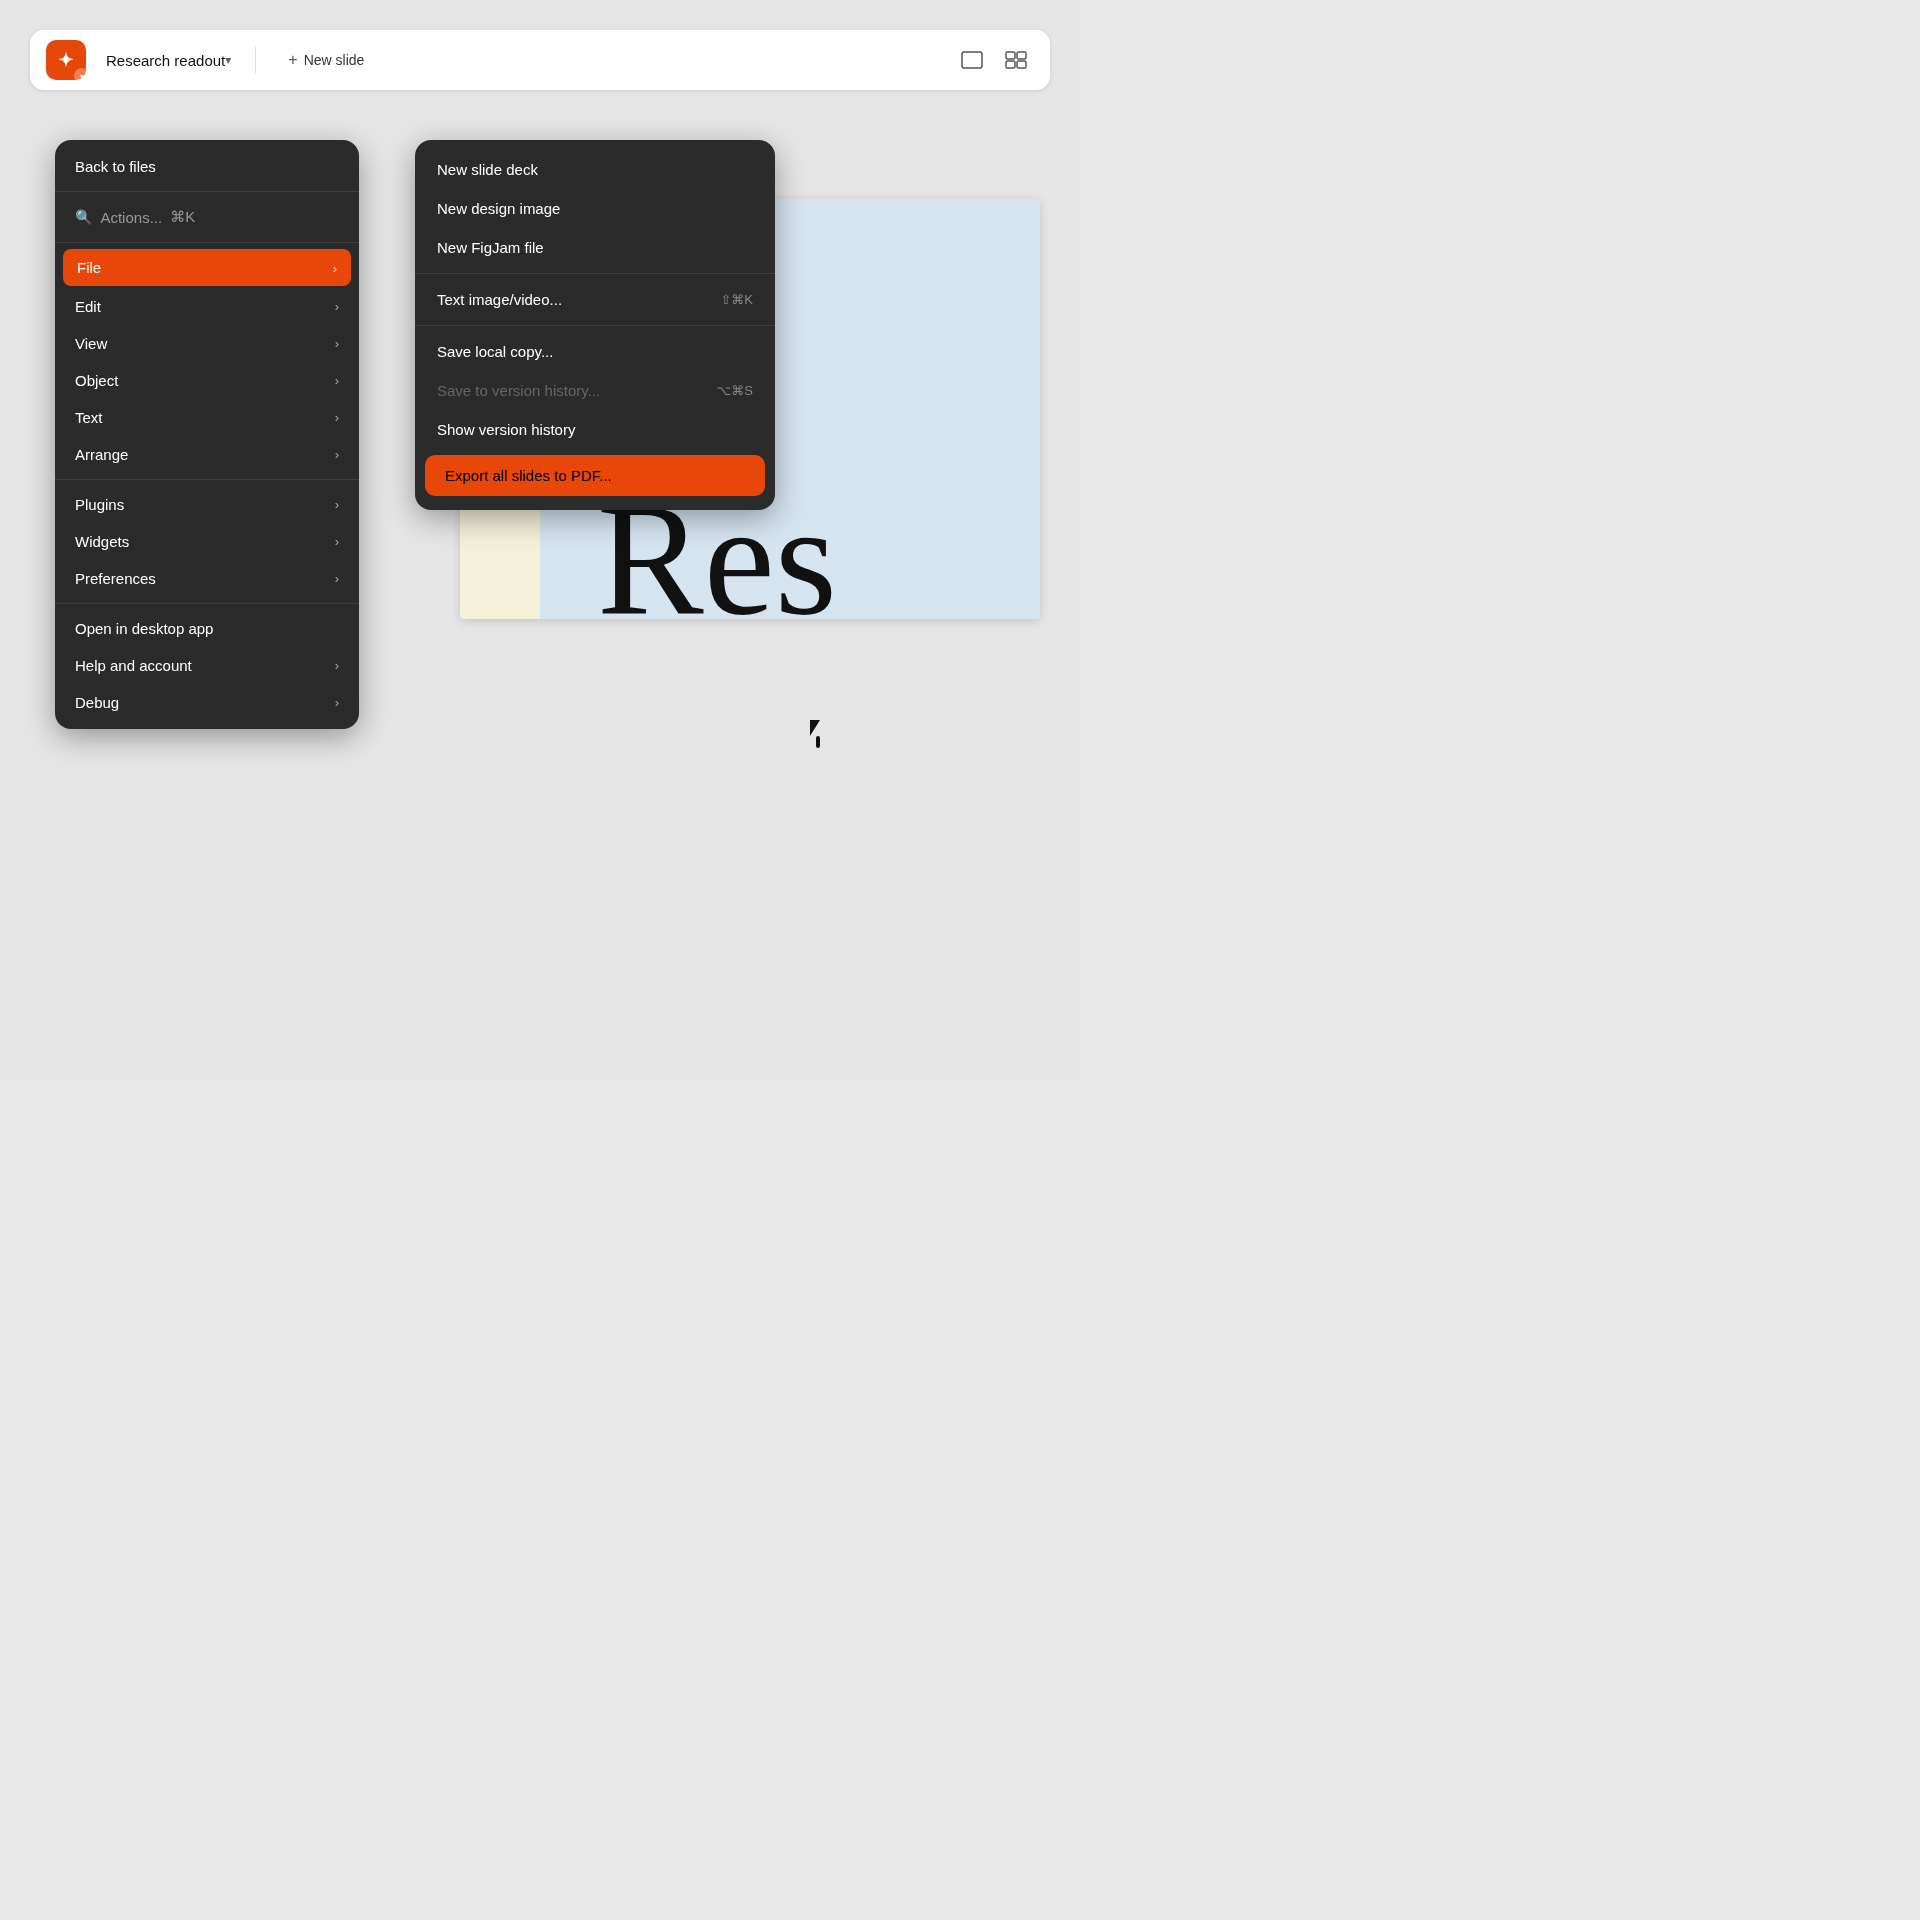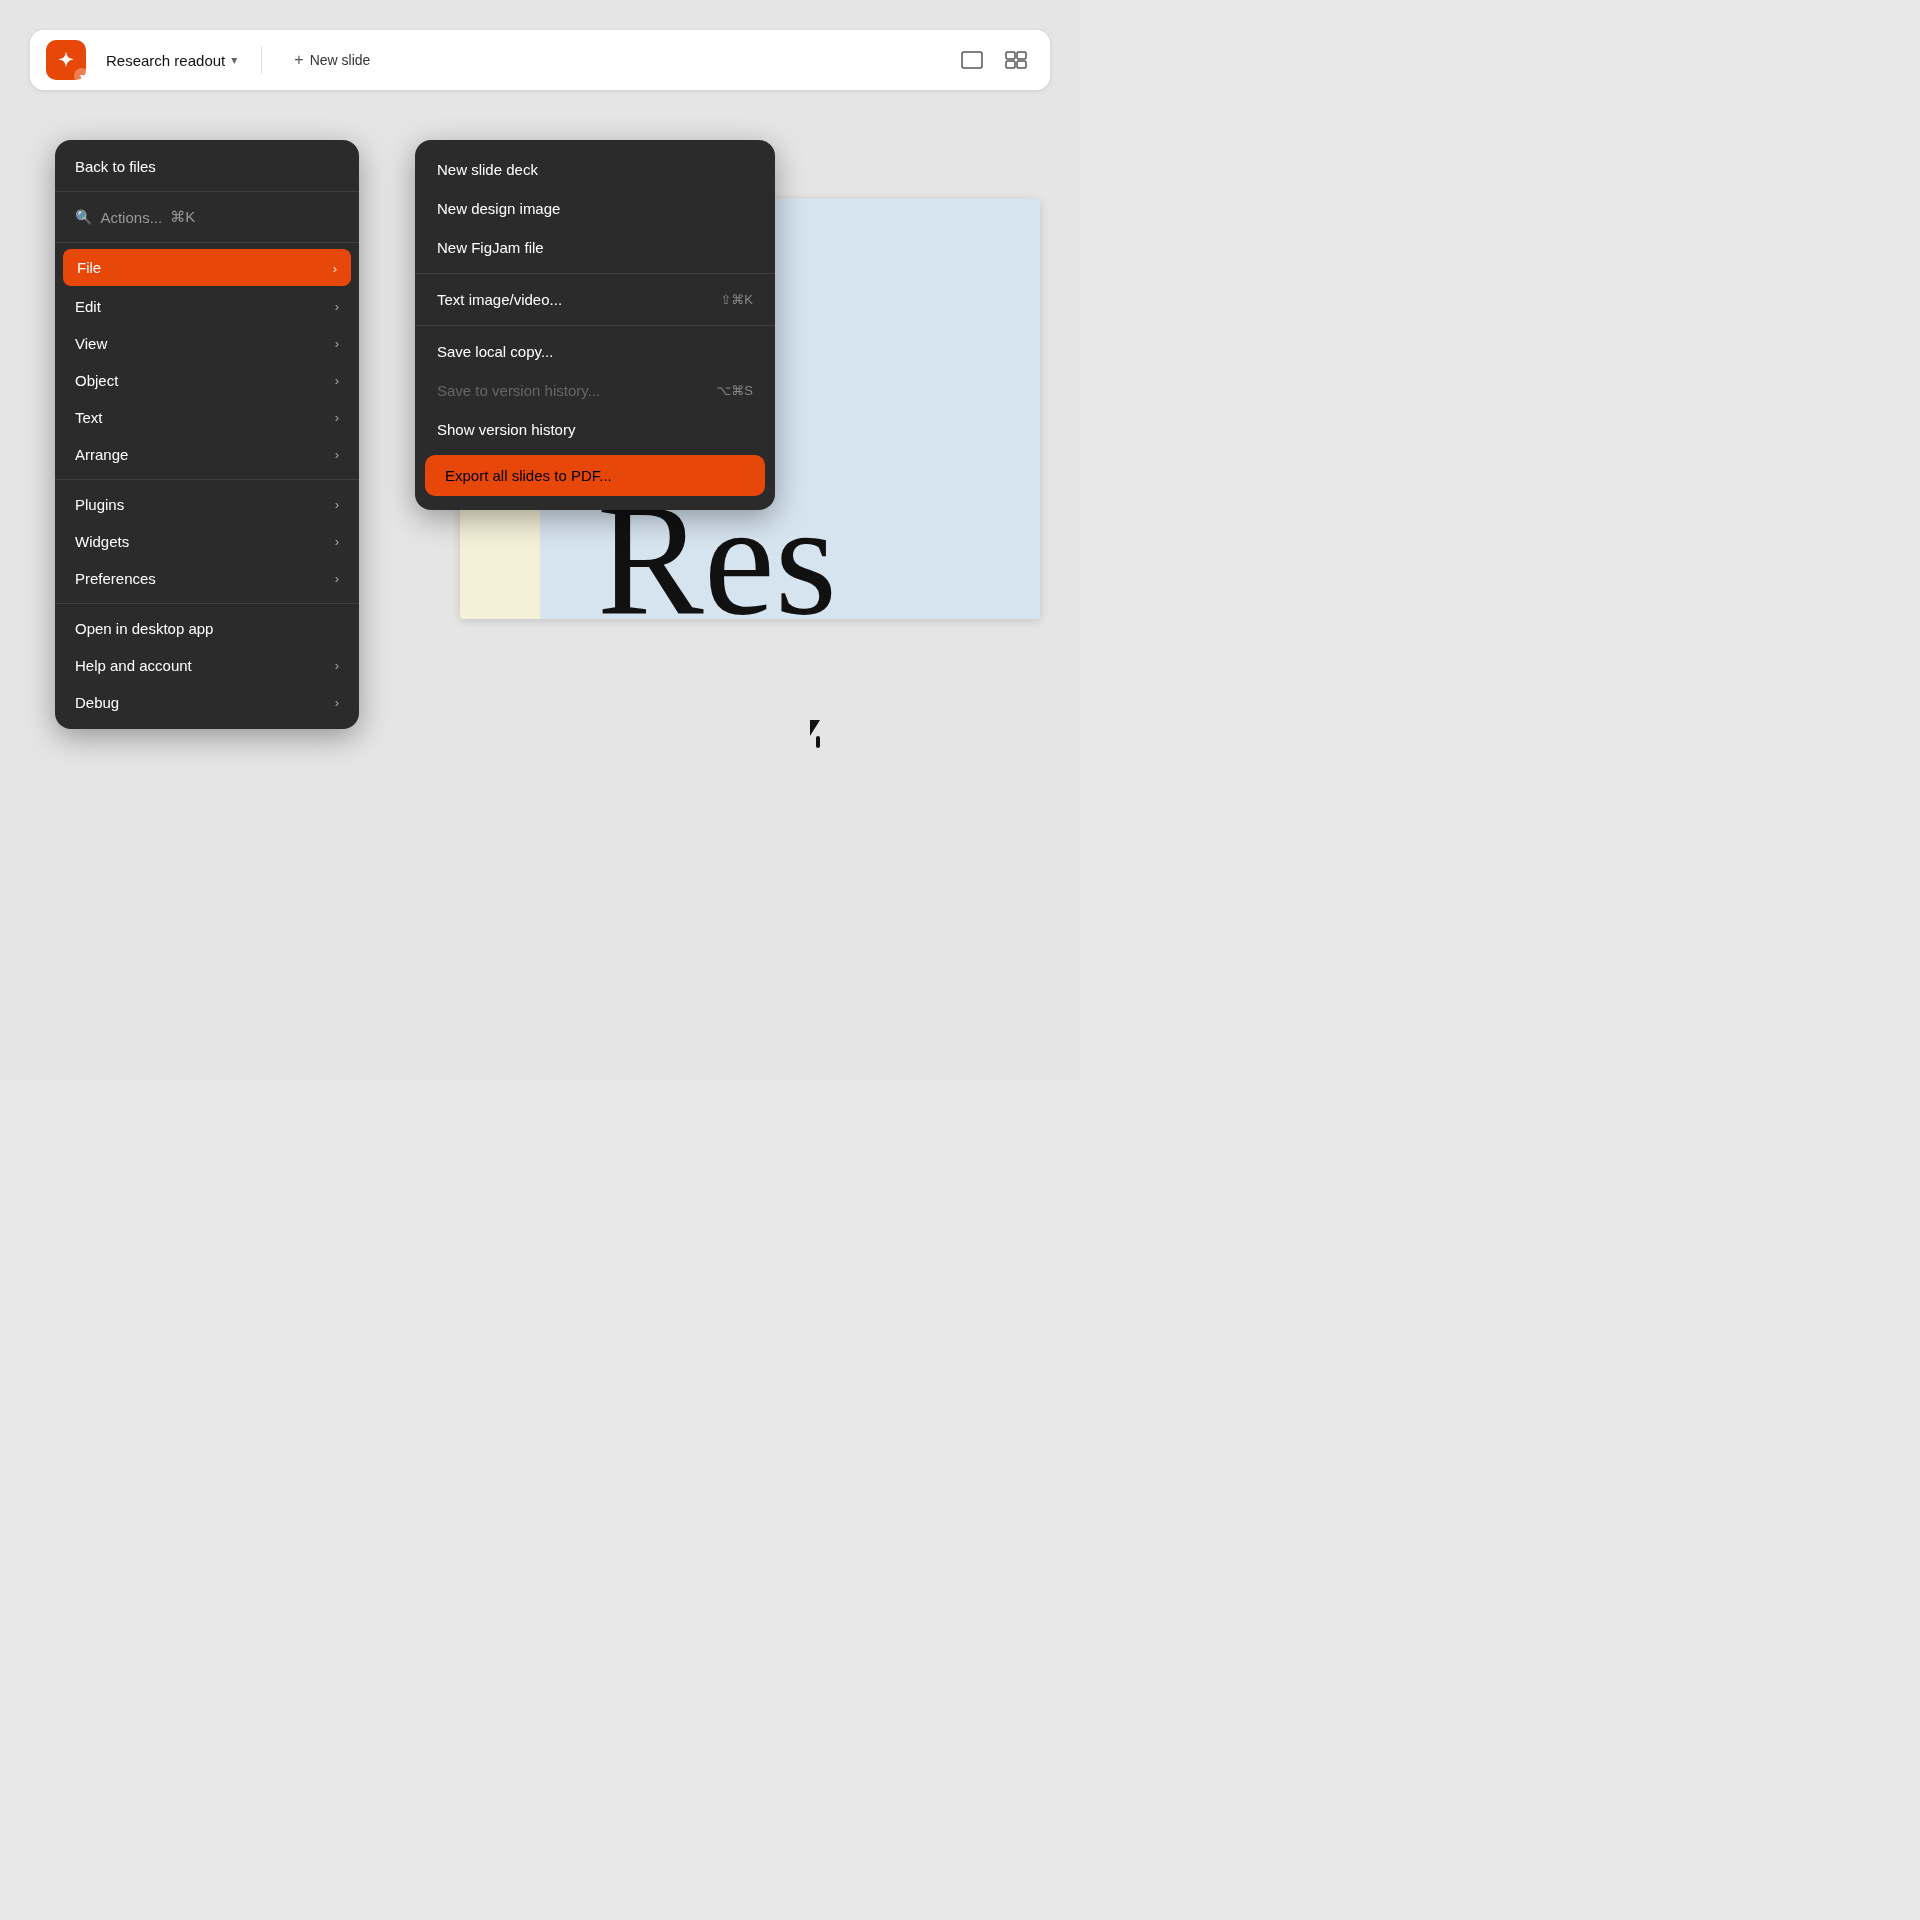--- a/index.html
+++ b/index.html
@@ -129,21 +129,21 @@
       color: white;
       font-size: 8px;
       position: absolute;
       bottom: -4px;
       right: -4px;
     }
 
     .file-name-btn {
       display: flex;
       align-items: center;
-      gap: 6px;
+      gap: 0;
       cursor: pointer;
       padding: 6px 8px;
       border-radius: 6px;
     }
 
     .file-name-text {
       font-size: 15px;
       font-weight: 500;
       color: #111;
     }

